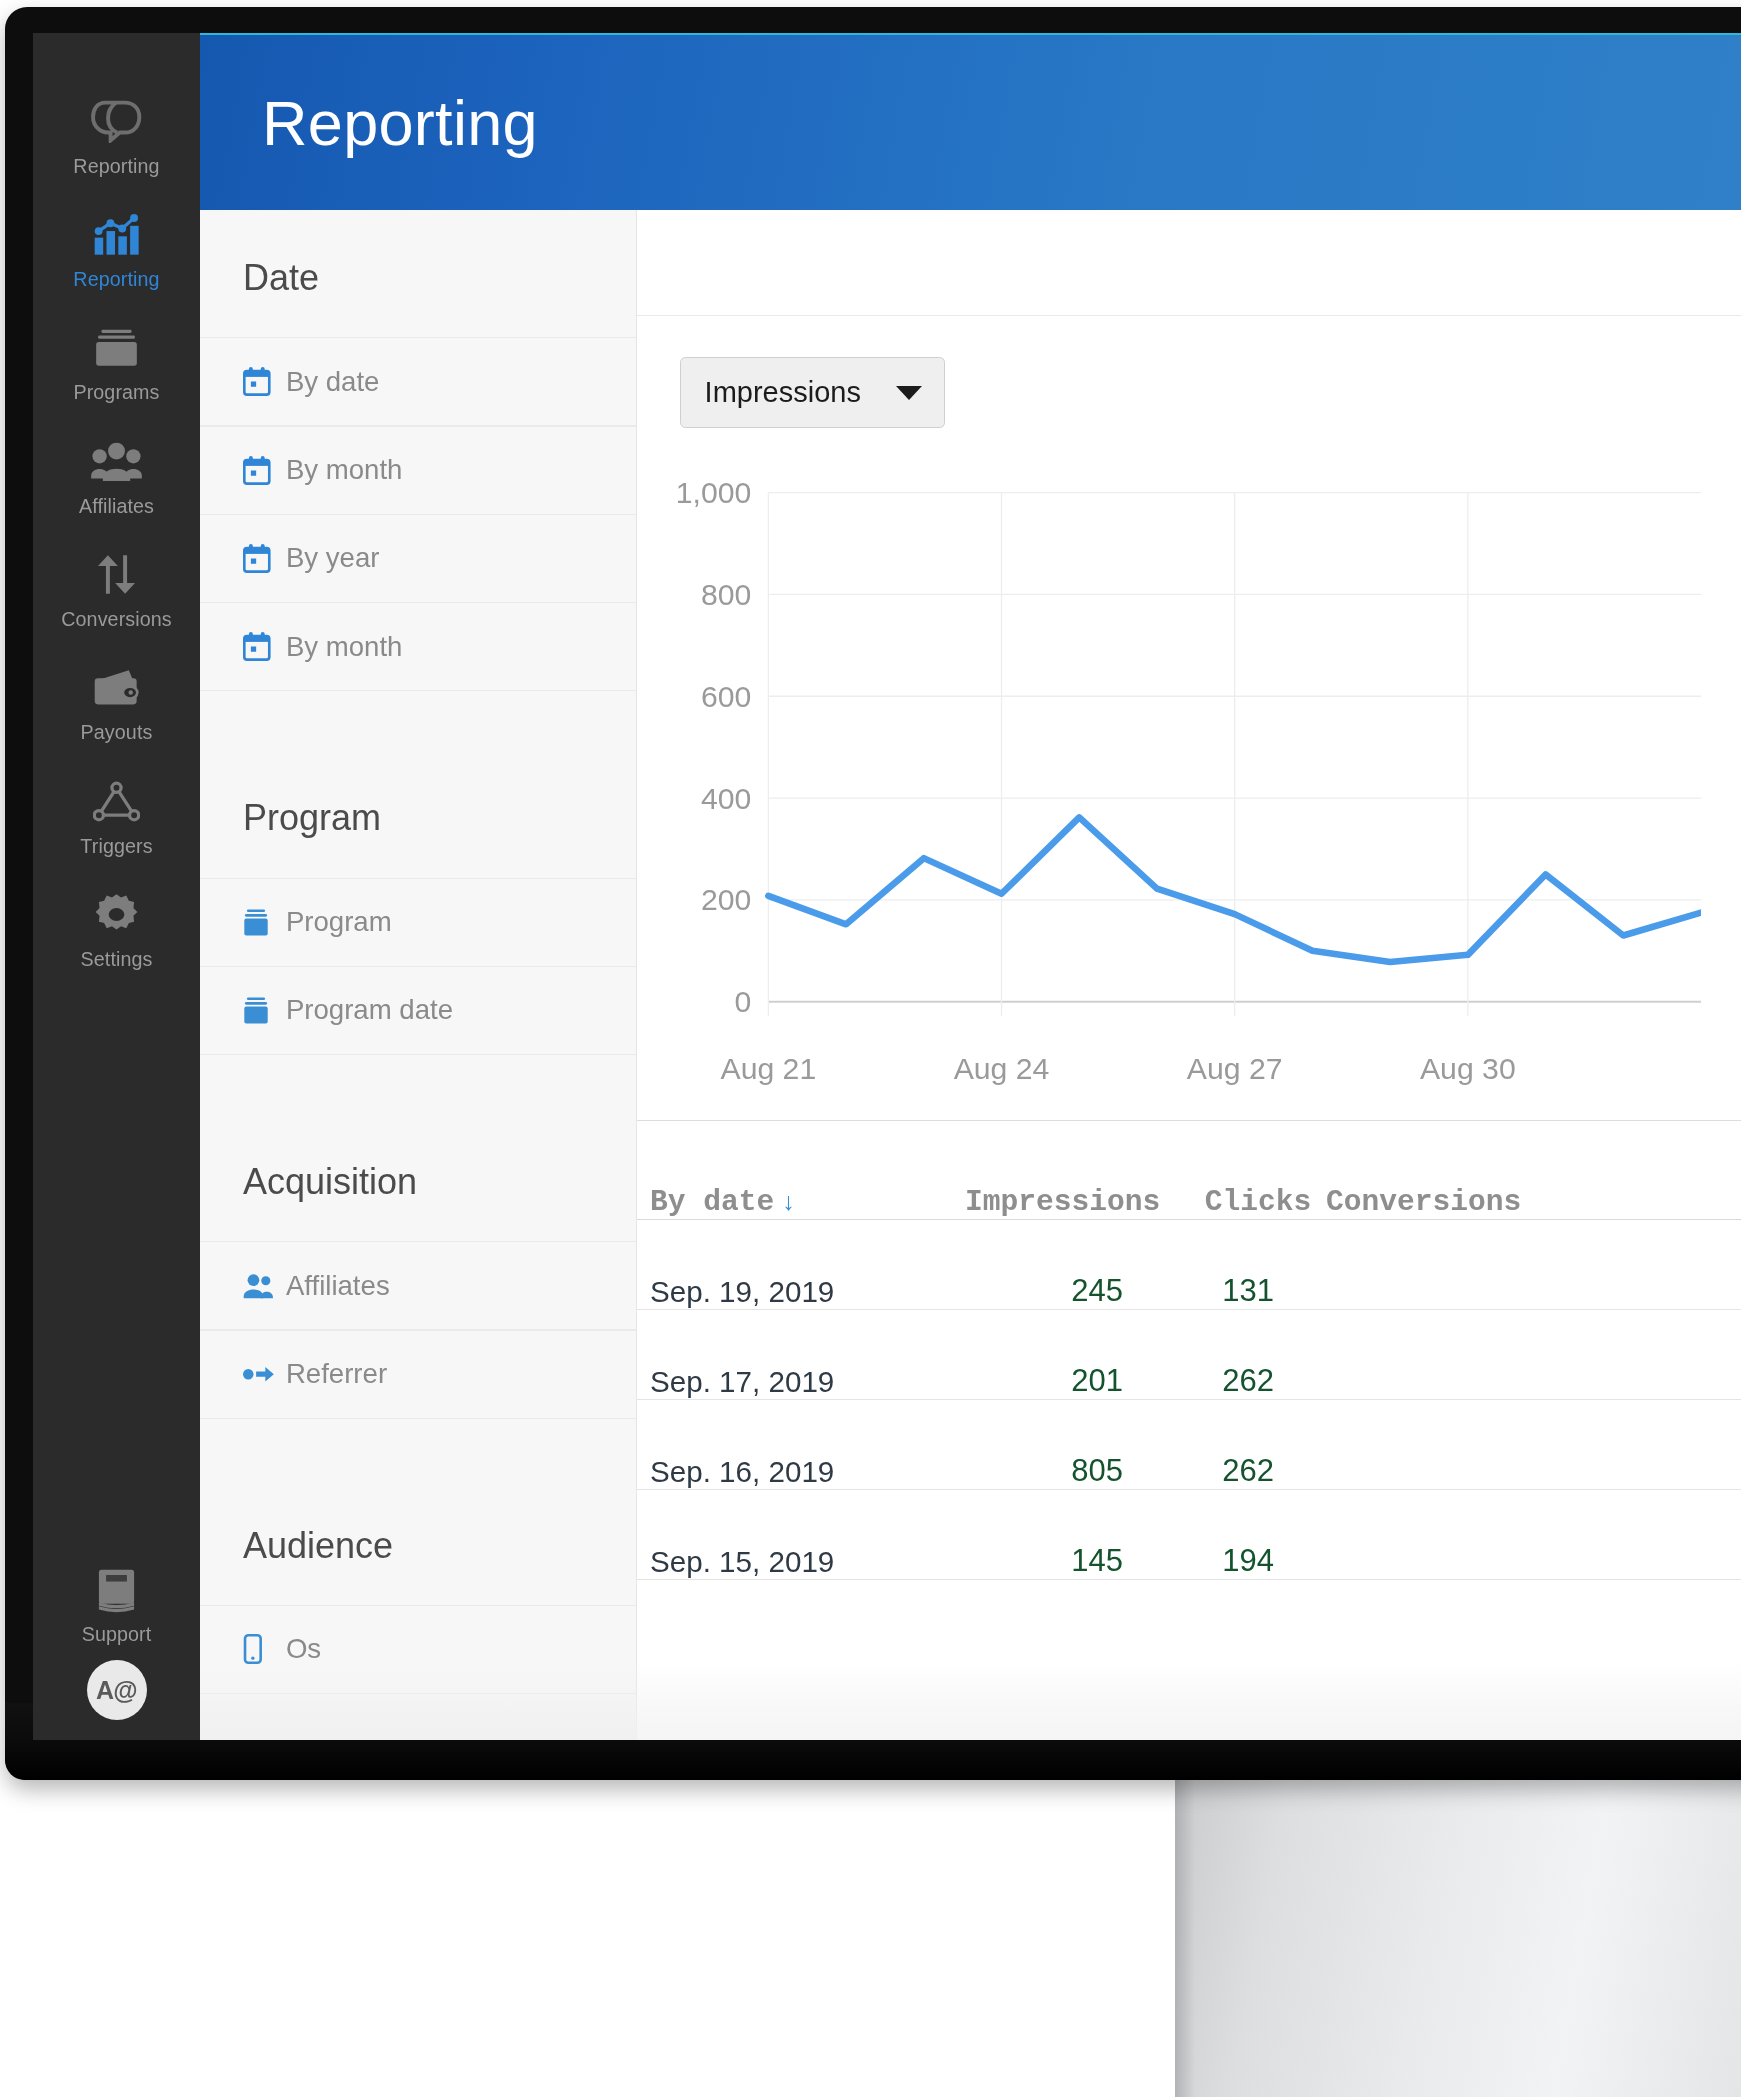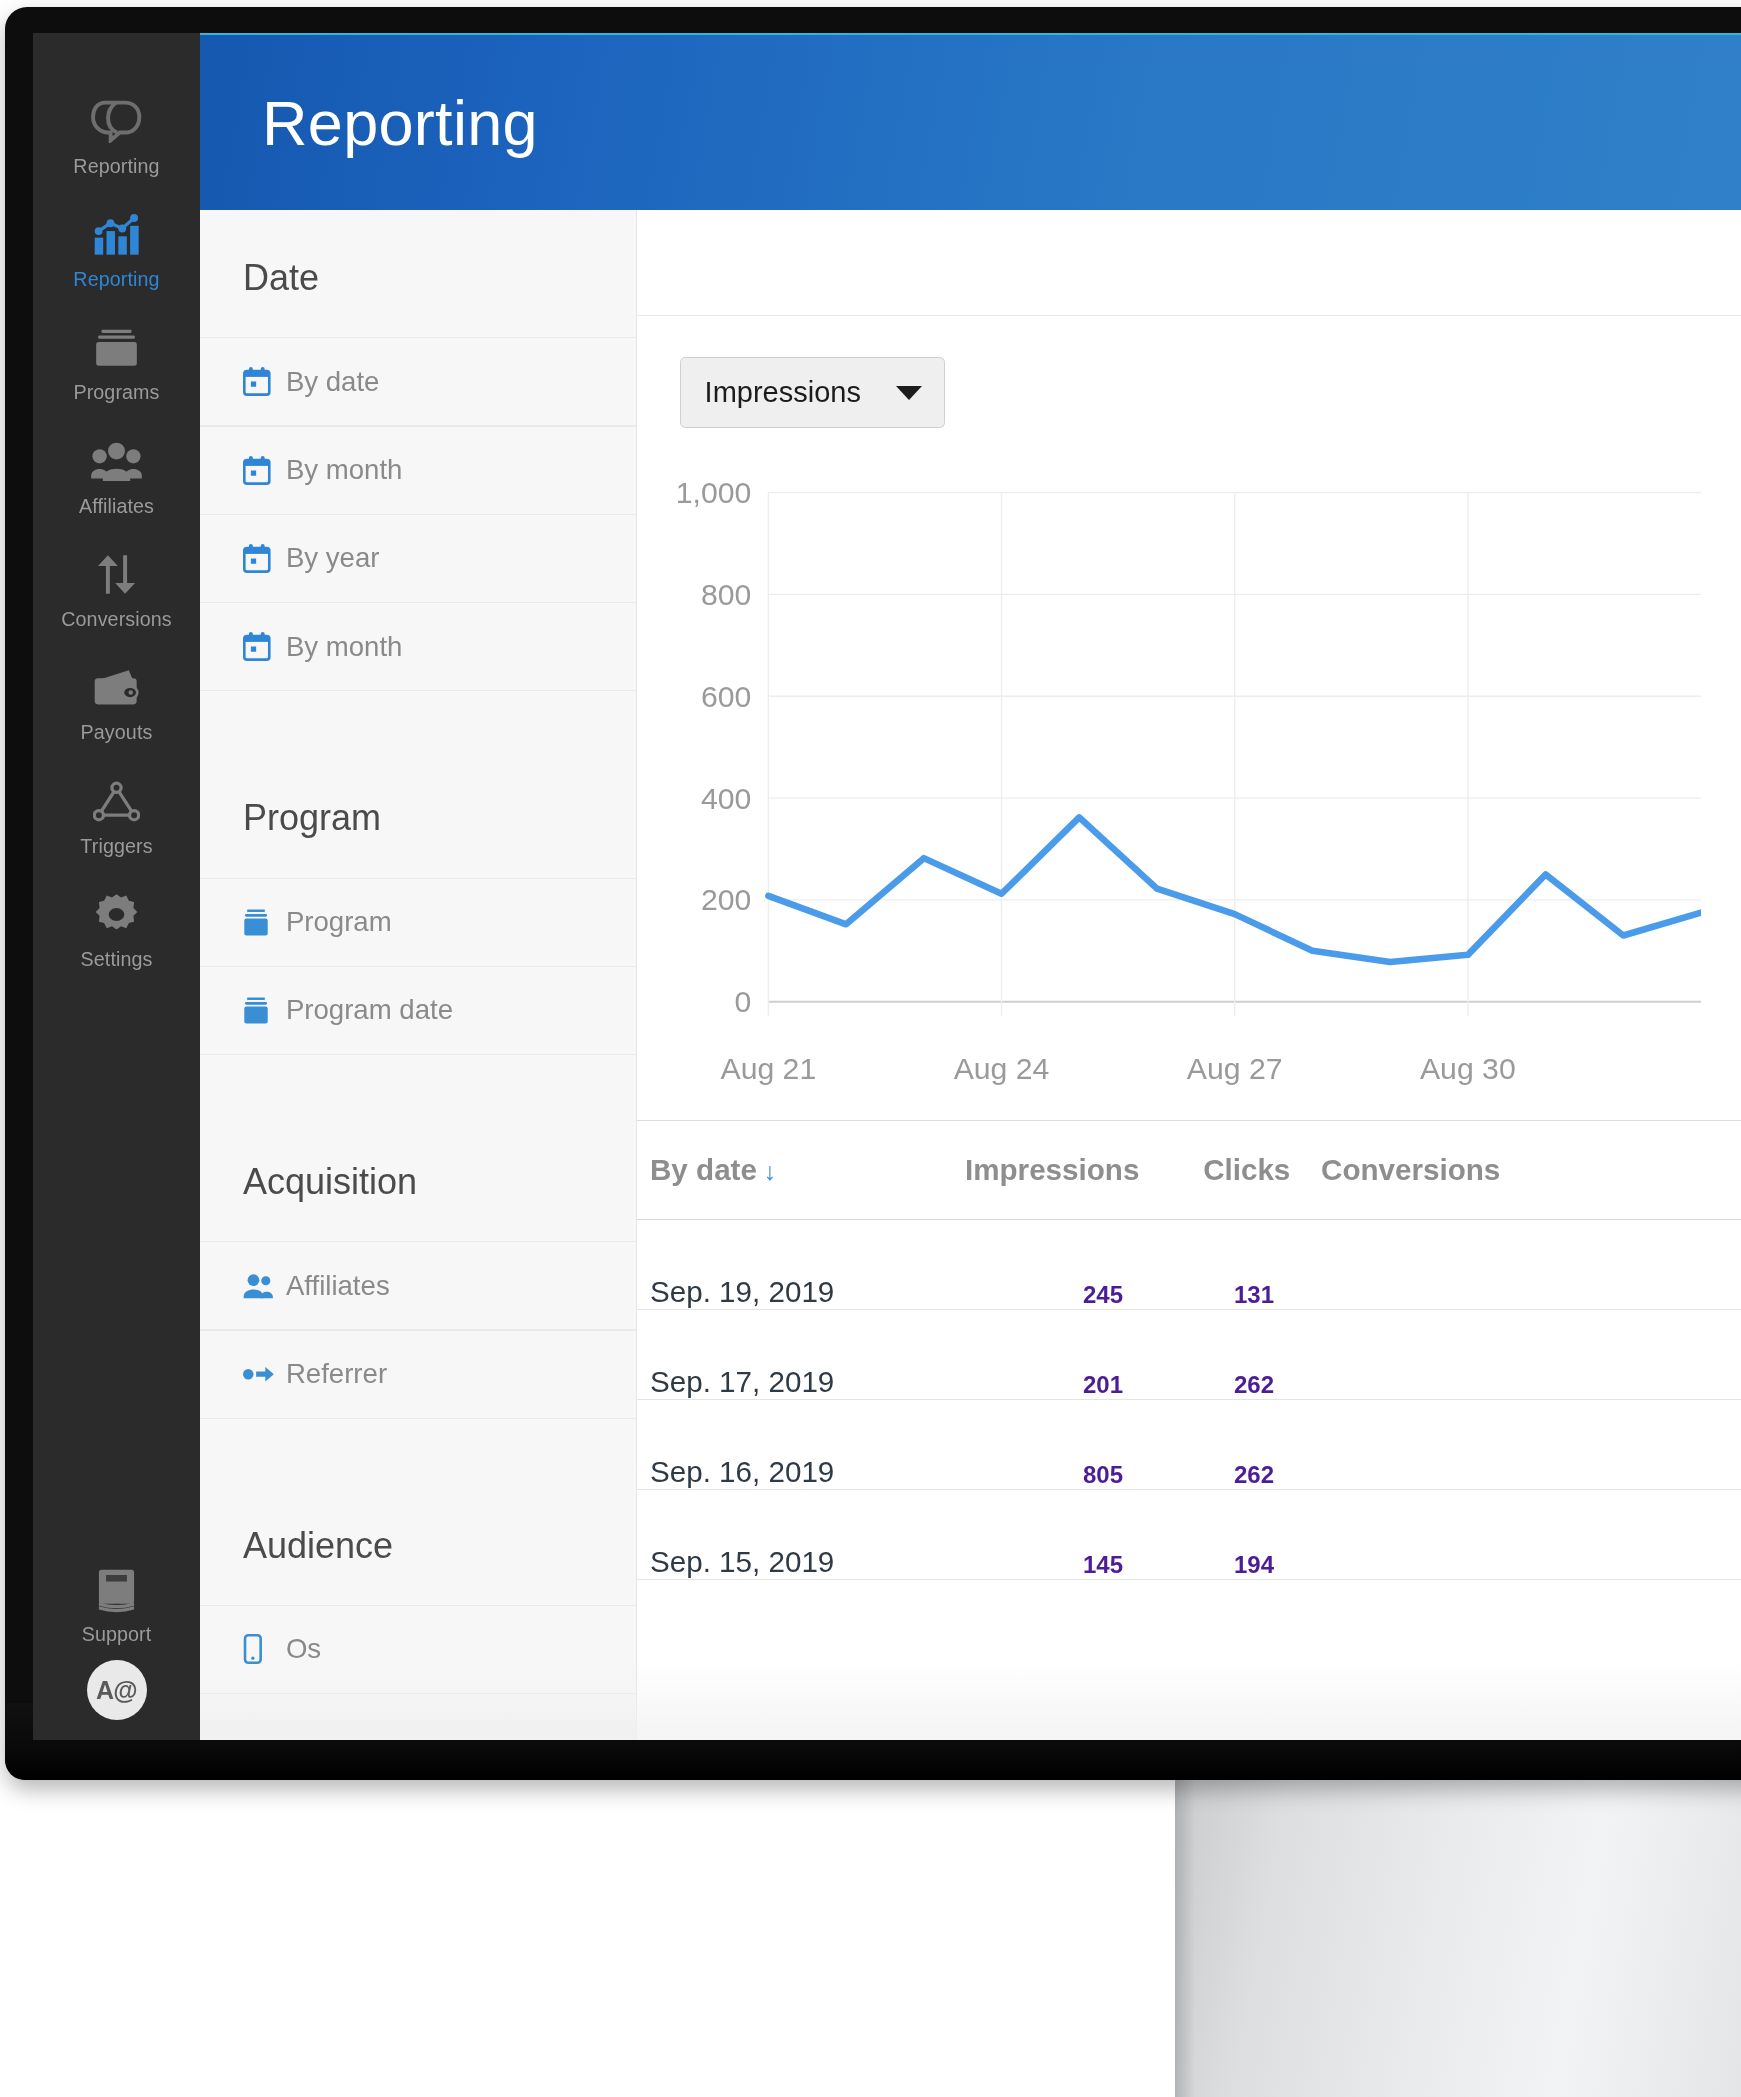--- a/index.html
+++ b/index.html
@@ -118,36 +118,36 @@
     border-top:14.4px solid #1c1c1c;
   }
 
   
   .chart-wrap{ position:relative; margin-top: 35px; height: 657px; }
   .chart-wrap svg{ display:block; }
 
   
   .table{ width:100%; }
   .t-head{
-    display:flex; align-items:center; height:100px;
-    border-top:0.7px solid #dddddd; border-bottom:1.3px solid #d9d9d9;
+    display:flex; align-items:flex-end; height:100px;
+    border-top:0.7px solid #dddddd; border-bottom:1.3px solid #d9d9d9;font-family:Liberation Mono, monospace;
   }
   .t-row{
     display:flex; align-items:flex-end; height:90px;
     border-bottom:0.7px solid #e4e4e4;
   }
   .c-date{ flex:0 0 328px; padding-left:13px; }
   .c-num{ flex:0 0 158px; text-align:right; }
   .c-num2{ flex:0 0 151px; text-align:right; }
   .c-conv{ flex:0 0 210px; text-align:right; }
   .t-head .c-date,.t-head .c-num,.t-head .c-num2,.t-head .c-conv{
     font-size:29.6px; font-weight:700; color:#8e8e8e;
   }
   .t-row .c-date{ font-size:29.6px; color:#2f3a45; font-weight:400; }
-  .t-row .c-num,.t-row .c-num2,.t-row .c-conv{ font-size:24px; color:#4c1d95; font-weight:700; }
+  .t-row .c-num,.t-row .c-num2,.t-row .c-conv{ font-size:31px; color:#14532d; font-weight:400; }
   .sort-arrow{ color:#3a8fd4; font-size:25px; margin-left:6.6px; }
 
   .fade-bottom{
     position:absolute; left:0; right:0; bottom:0; height:79px;
     background:linear-gradient(180deg, rgba(255,255,255,0) 0%, rgba(245,245,245,.96) 85%);
     pointer-events:none;
   }
   .subnav-fade{
     position:absolute; left:167px; bottom:0; width:437px; height:72px;
     background:linear-gradient(180deg, rgba(247,247,247,0) 0%, rgba(240,240,240,.9) 90%);

